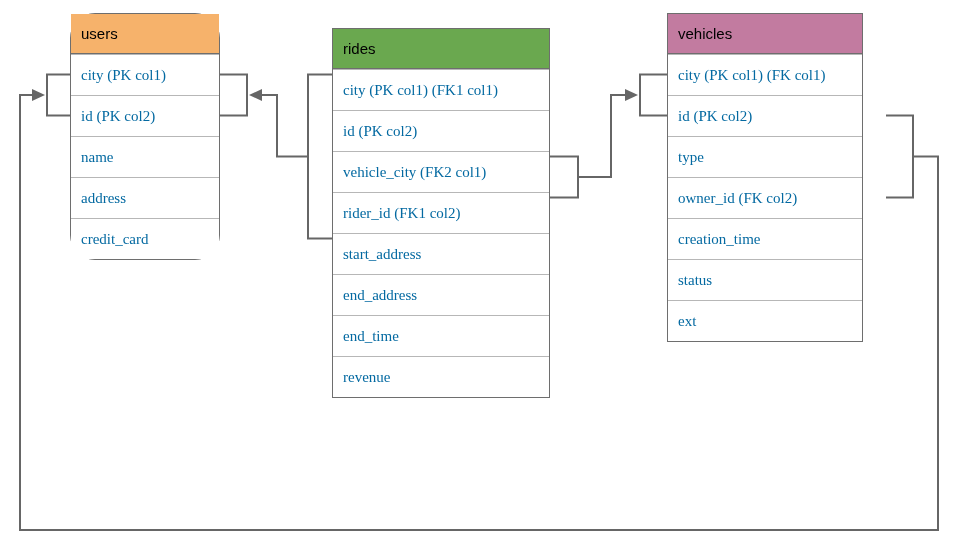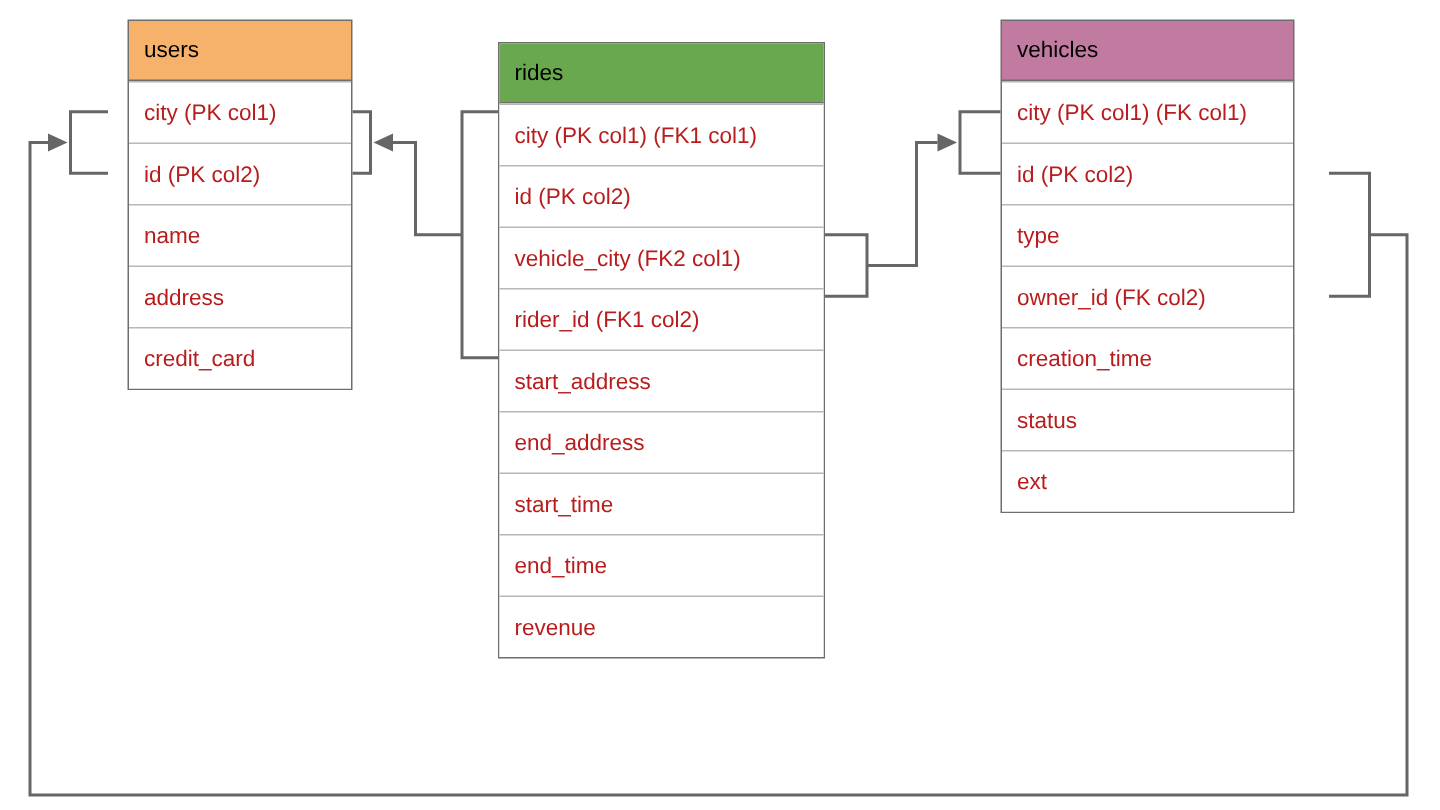--- a/index.html
+++ b/index.html
@@ -29,27 +29,28 @@
     color: #000000;
     border-bottom: 1px solid #6e6e6e;
   }
   .row {
     box-sizing: border-box;
     height: 41px;
     display: flex;
     align-items: center;
     padding-left: 10px;
     font-size: 15px;
-    color: #b91c1c;
+    color: #0369a1;
     border-top: 1px solid #b7b7b7;
     background: #ffffff;
     white-space: nowrap;
+    font-family: Liberation Serif, serif;
   }
   .row:first-of-type { border-top: none; }
-  #tbl-users   { left: 85px;  top: 13px; width: 150px; }
+  #tbl-users   { left: 70px;  top: 13px; width: 150px; border-radius: 25px; }
   #tbl-rides   { left: 332px; top: 28px; width: 218px; }
   #tbl-vehicles{ left: 667px; top: 13px; width: 196px; }
   .edge { stroke: #666666; stroke-width: 2; fill: none; }
   .arrow { fill: #666666; stroke: none; }
 </style>
 </head>
 <body>
 
 <div class="canvas">
 
@@ -87,21 +88,20 @@
   </div>
 
   <div class="tbl" id="tbl-rides">
     <div class="hdr" style="background-color: rgb(106, 168, 79);">rides</div>
     <div class="row">city (PK col1) (FK1 col1)</div>
     <div class="row">id (PK col2)</div>
     <div class="row">vehicle_city (FK2 col1)</div>
     <div class="row">rider_id (FK1 col2)</div>
     <div class="row">start_address</div>
     <div class="row">end_address</div>
-    <div class="row">start_time</div>
     <div class="row">end_time</div>
     <div class="row">revenue</div>
   </div>
 
   <div class="tbl" id="tbl-vehicles">
     <div class="hdr" style="background-color: rgb(194, 123, 160);">vehicles</div>
     <div class="row">city (PK col1) (FK col1)</div>
     <div class="row">id (PK col2)</div>
     <div class="row">type</div>
     <div class="row">owner_id (FK col2)</div>

